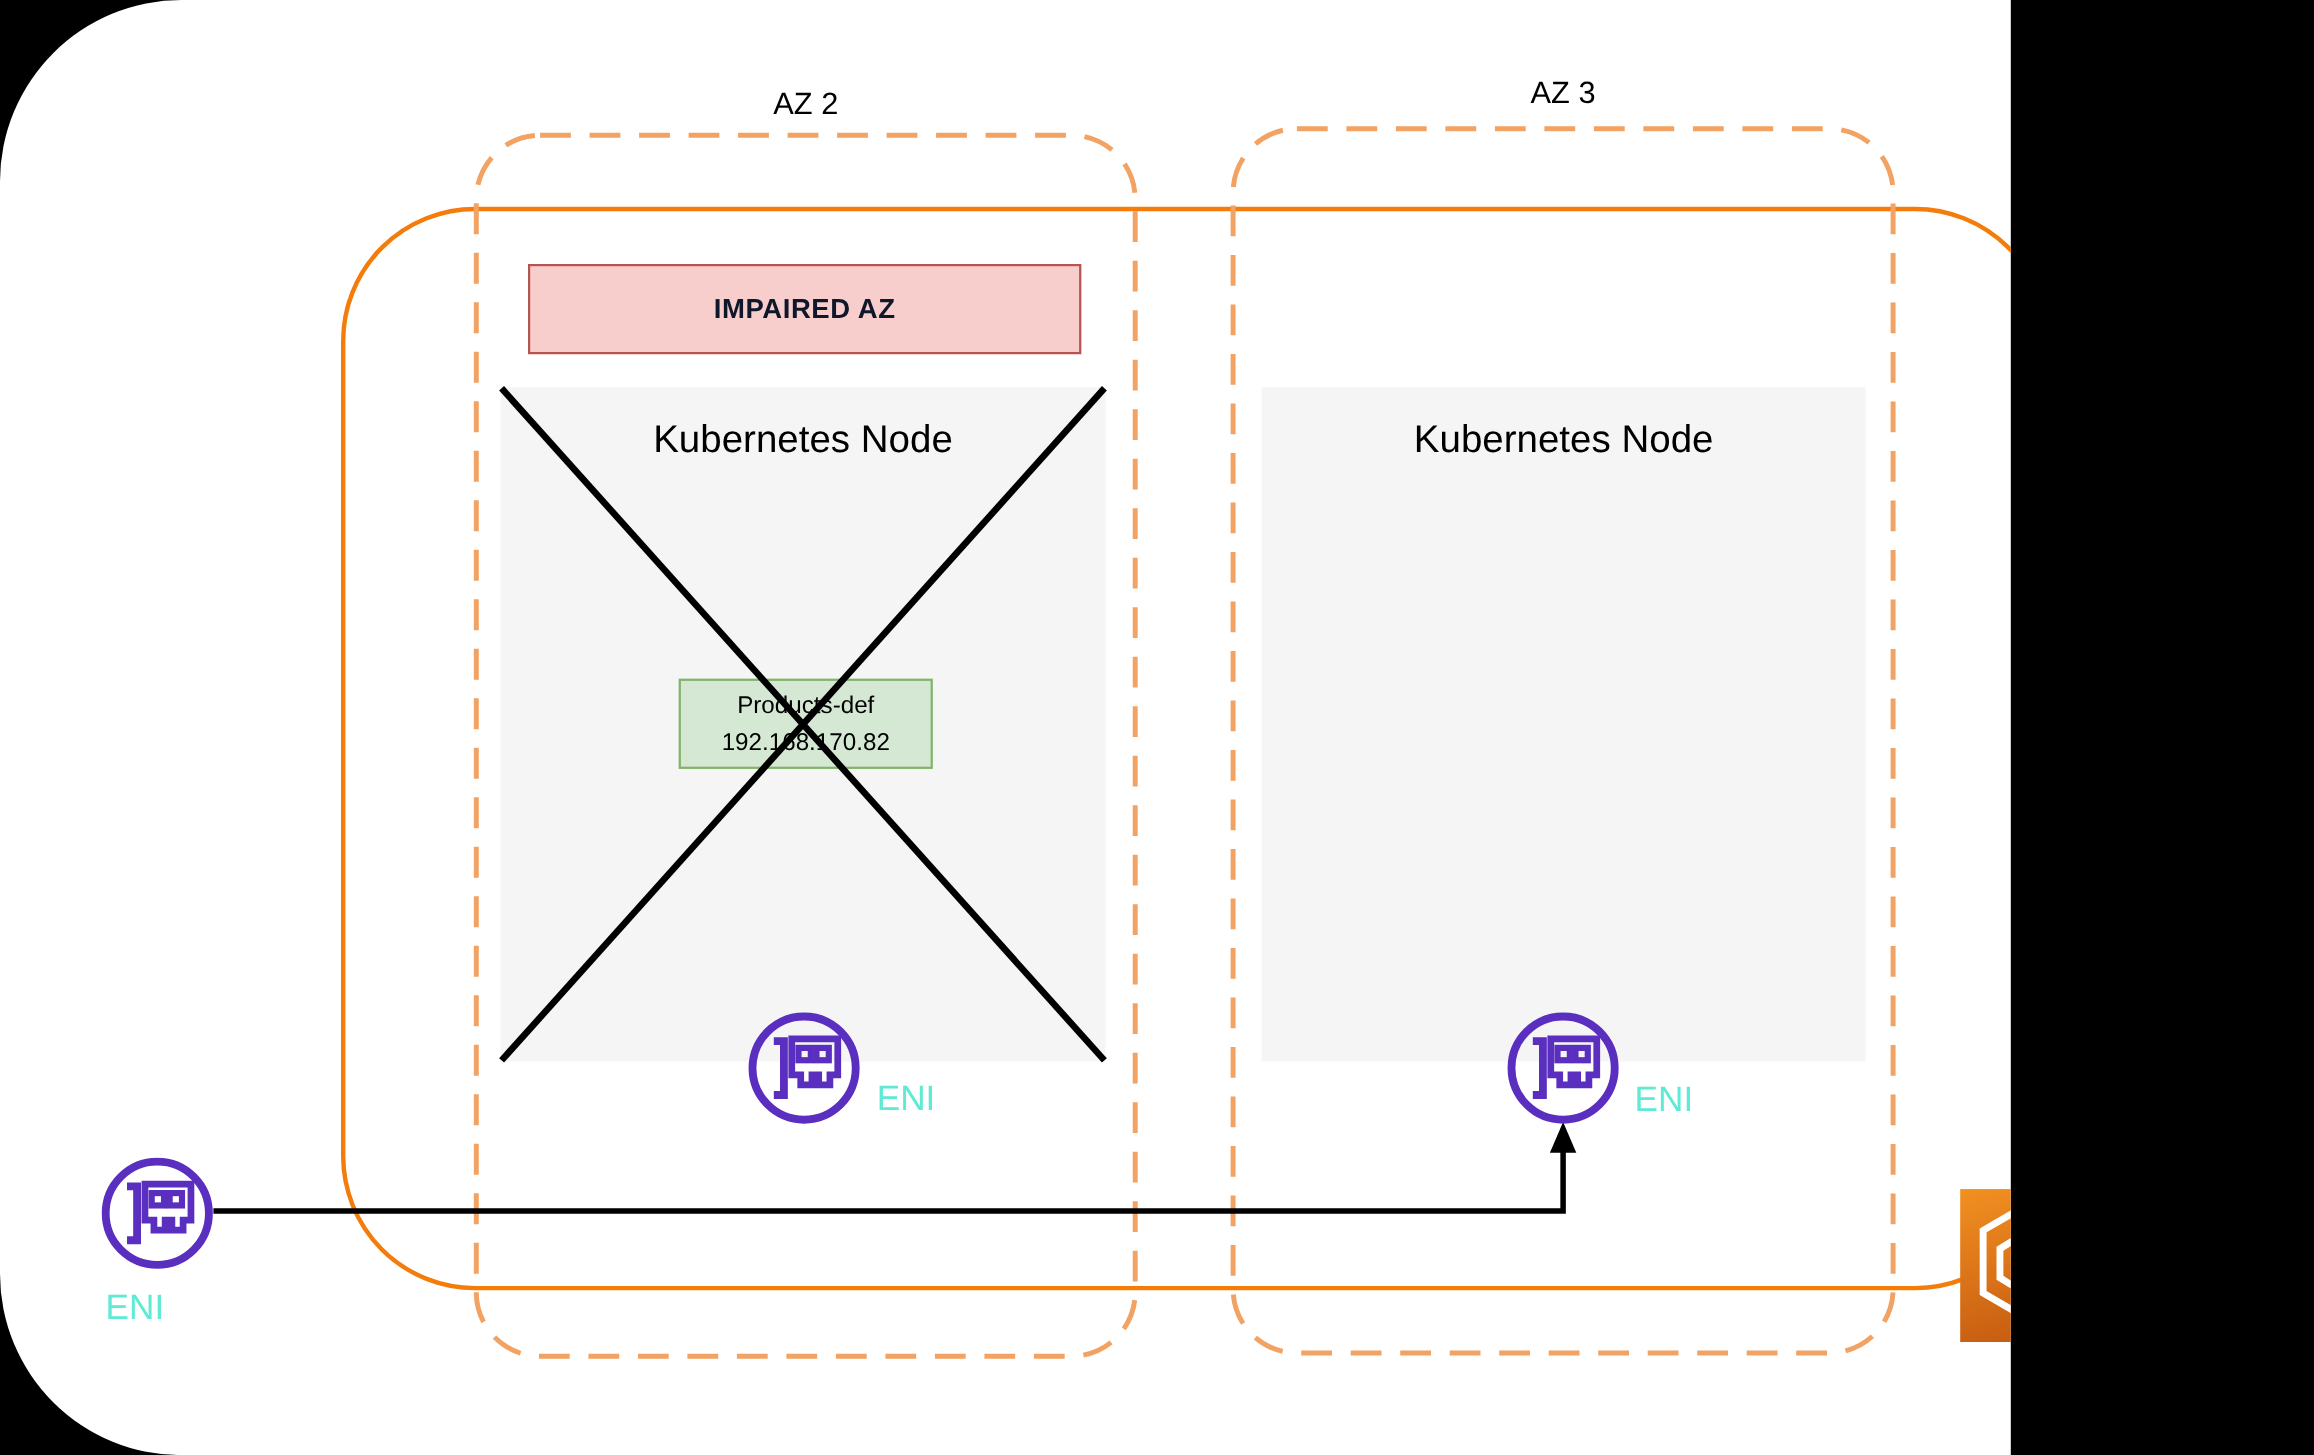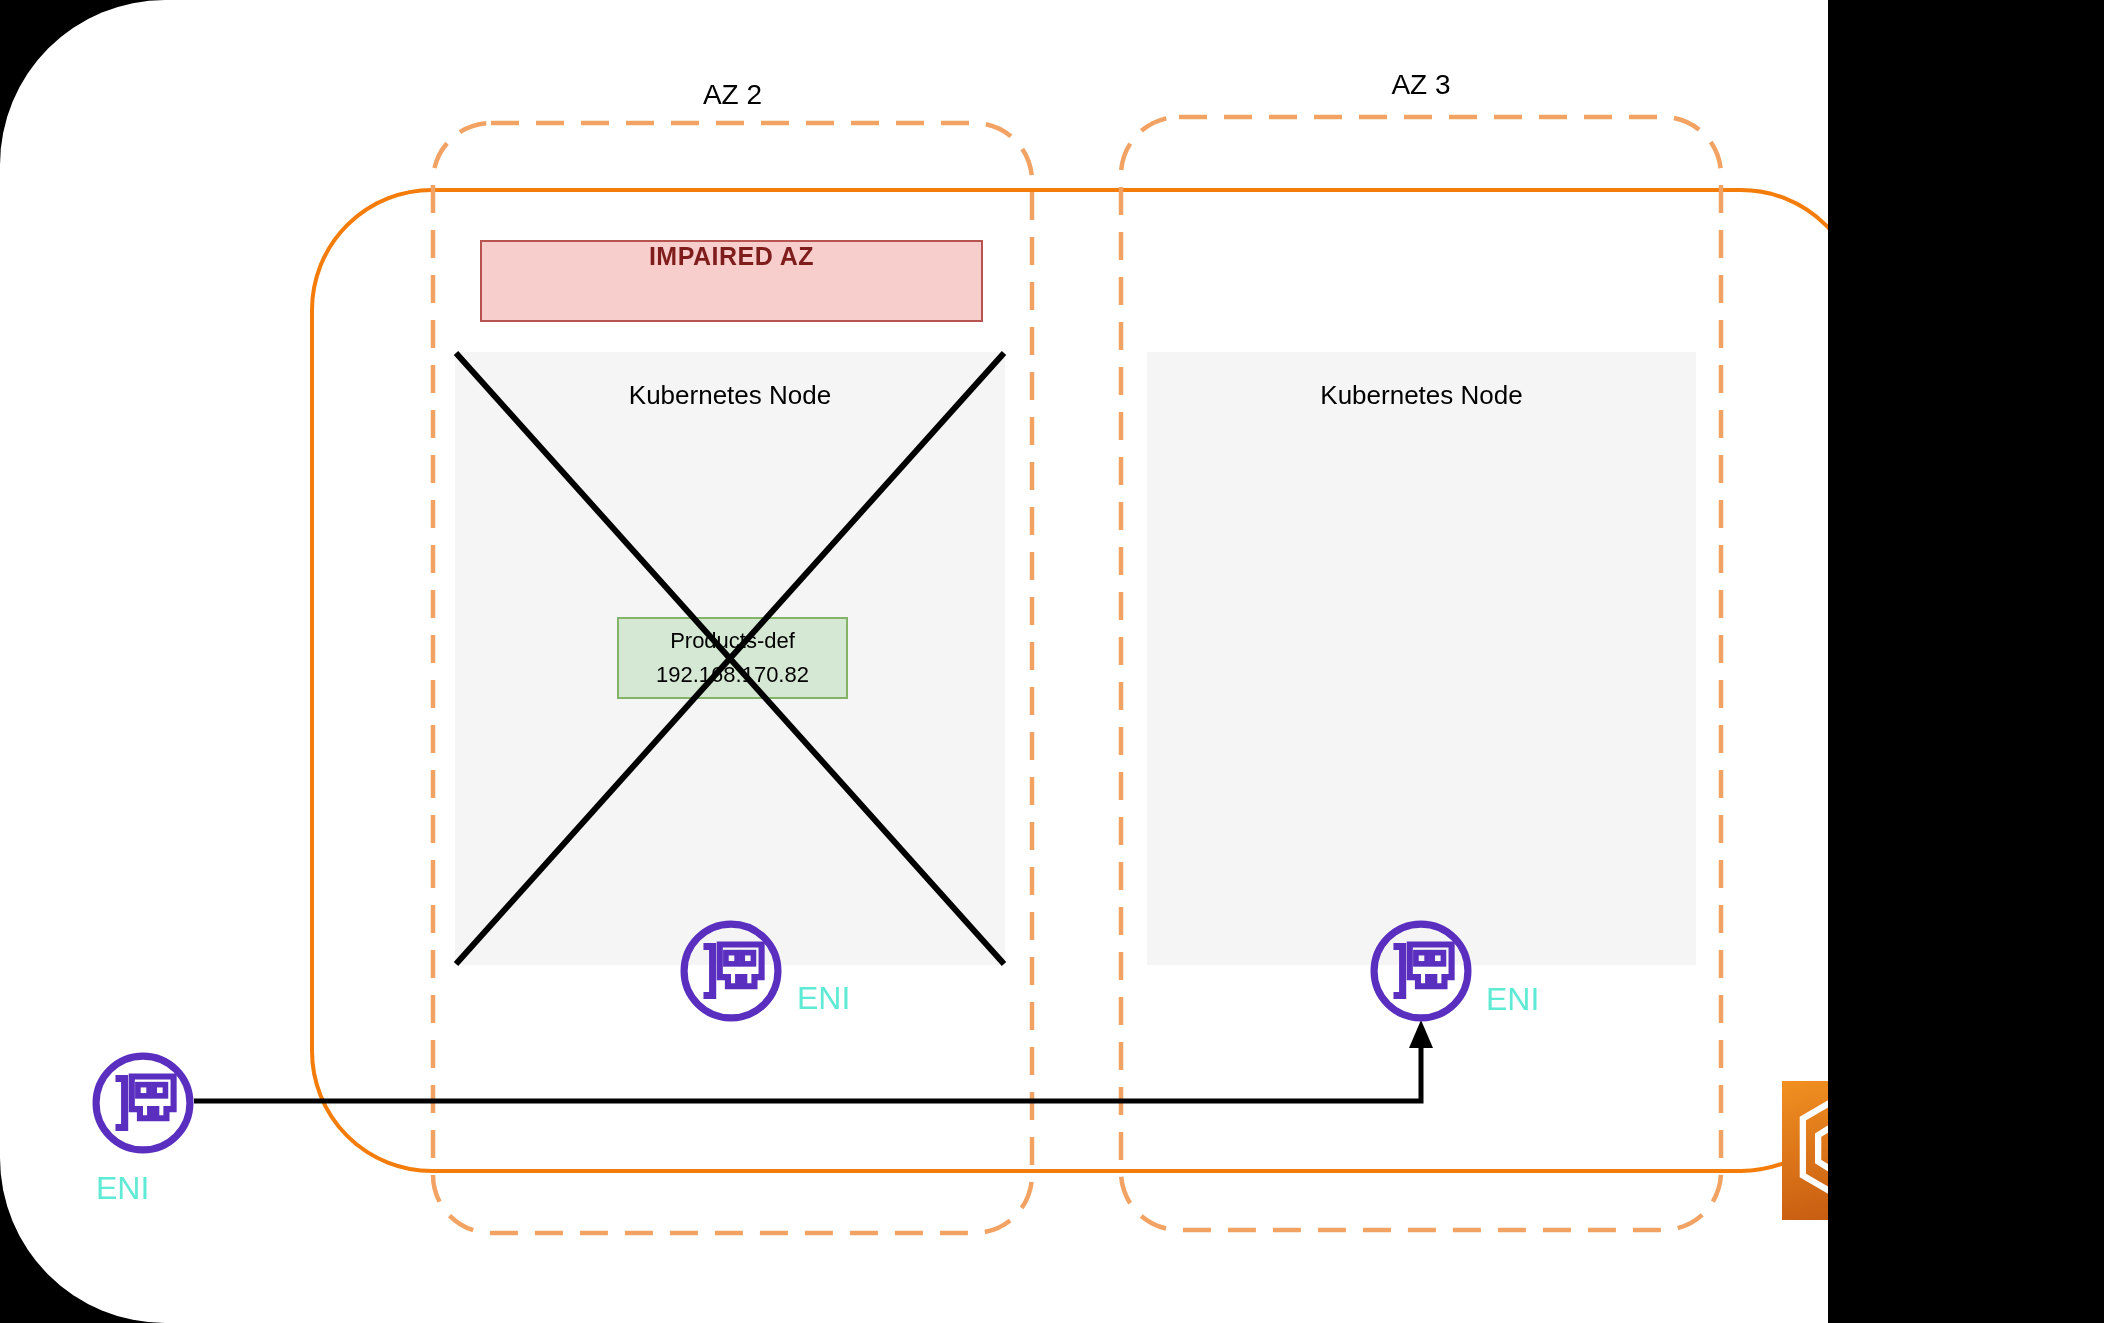--- a/index.html
+++ b/index.html
@@ -1,24 +1,24 @@
 <!DOCTYPE html>
 <html><head>
 <meta charset="utf-8">
 <style>
   html,body{margin:0;padding:0;background:#000;}
   .page{position:relative;width:1828px;height:1323px;background:#000;overflow:hidden;
         font-family:"Liberation Sans", sans-serif;}
   .canvas{position:absolute;left:0;top:0;width:2104px;height:1323px;background:#fff;border-radius:165px;}
   .az-label{position:absolute;text-align:center;font-size:28px;color:#000;}
   .impaired{position:absolute;left:480px;top:240px;width:503px;height:82px;box-sizing:border-box;
-            background:#F8CECC;border:2px solid #B85450;display:flex;align-items:flex-start;justify-content:center;
-            font-weight:bold;font-size:25px;letter-spacing:.5px;color:#7f1d1d;}
+            background:#F8CECC;border:2px solid #B85450;display:flex;align-items:center;justify-content:center;
+            font-weight:bold;font-size:25px;letter-spacing:.5px;color:#0f172a;}
   .node{position:absolute;background:#F5F5F5;}
-  .node-title{margin-top:28px;text-align:center;font-size:26px;color:#000;}
+  .node-title{margin-top:28px;text-align:center;font-size:35px;color:#000;}
   .pod{position:absolute;width:231px;height:82px;box-sizing:border-box;background:#D5E8D4;border:2px solid #82B366;
        display:flex;flex-direction:column;align-items:center;justify-content:center;gap:12px;
        font-size:22px;color:#000;line-height:1;}
   .overlay{position:absolute;left:0;top:0;width:2104px;height:1323px;pointer-events:none;}
   .eni{position:absolute;width:102px;height:102px;}
   .eni svg{display:block;width:100%;height:100%;}
   .eni-label{position:absolute;font-size:32px;color:#5eead4;}
   .eks{position:absolute;left:1781px;top:1081px;width:141px;height:139px;z-index:6;}
   .eks svg{display:block;width:100%;height:100%;}
 </style>

